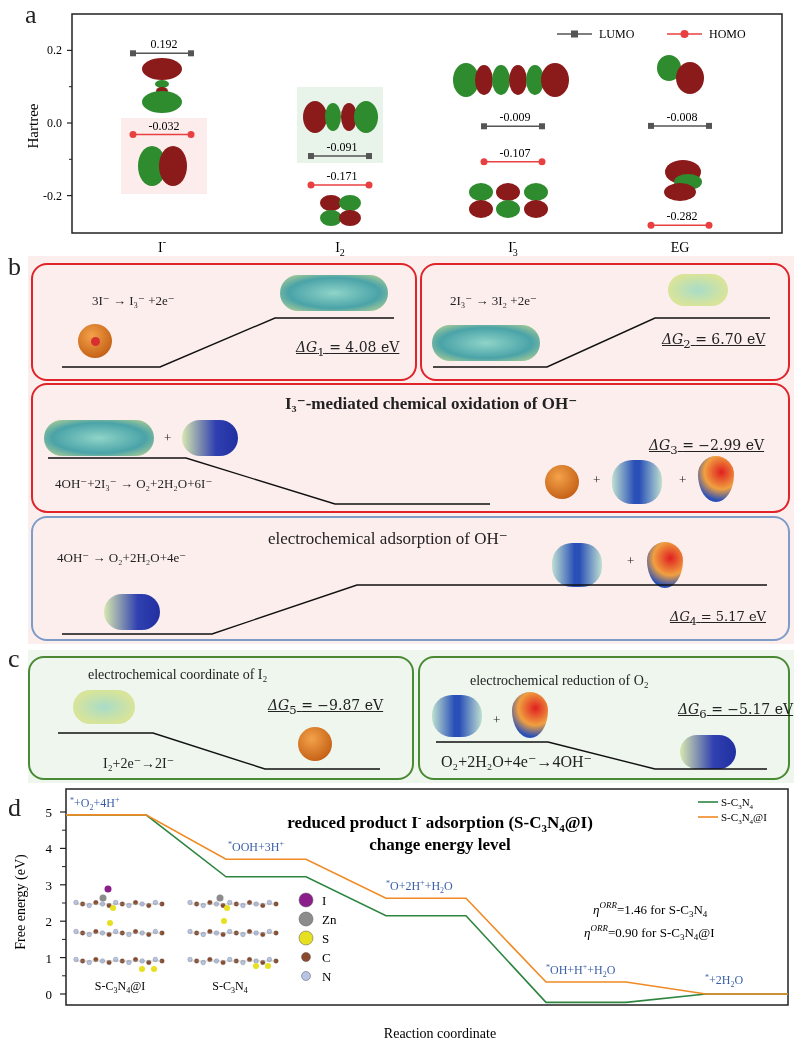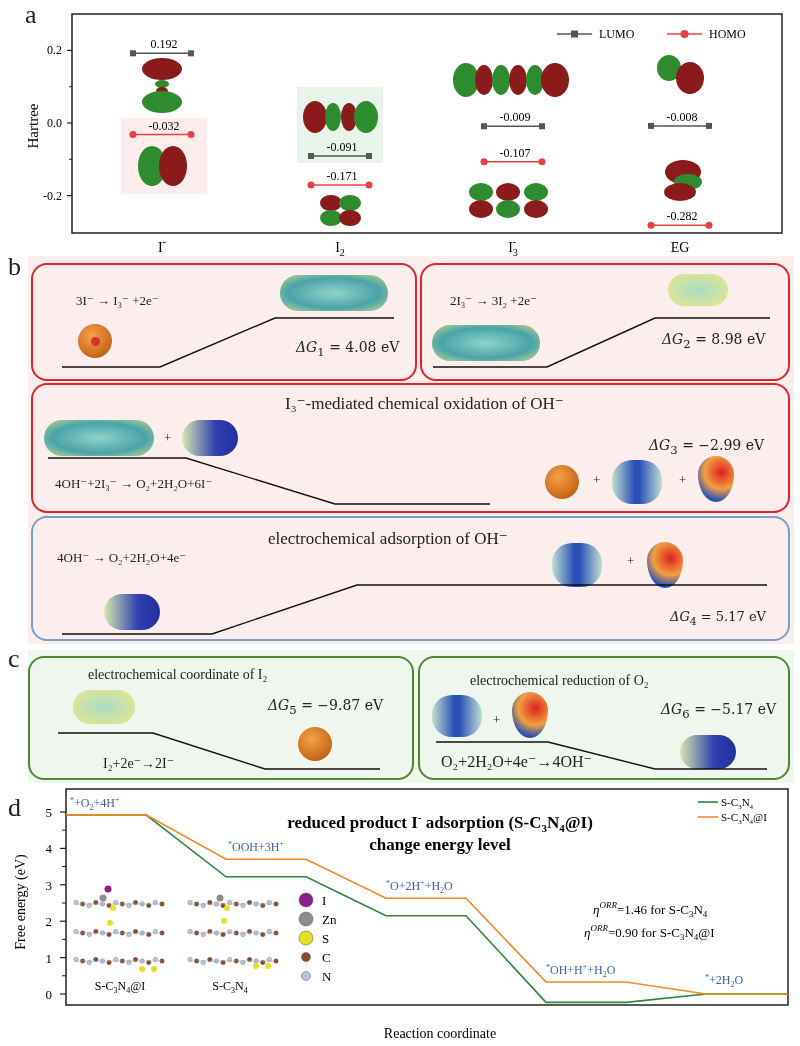--- a/index.html
+++ b/index.html
@@ -5,21 +5,21 @@
   html,body{margin:0;padding:0;background:#fff;}
   body{width:800px;height:1046px;position:relative;overflow:hidden;font-family:"Liberation Serif","DejaVu Serif",serif;color:#222;}
   .abs{position:absolute;}
   .panel-letter{position:absolute;font-size:26px;font-family:"Liberation Serif",serif;}
   svg text{font-family:"Liberation Serif","DejaVu Serif",serif;}
   .box{position:absolute;border-radius:16px;box-sizing:border-box;}
   .red-box{border:2px solid #e0242a;}
   .blue-box{border:2px solid #7d9cc8;}
   .green-box{border:2px solid #4a8a34;}
   .eq{position:absolute;font-size:13px;white-space:nowrap;}
-  .dg{position:absolute;font-size:14px;white-space:nowrap;font-family:"DejaVu Serif",serif;}
+  .dg{position:absolute;font-size:14px;white-space:nowrap;font-family:"DejaVu Serif",serif;text-decoration:underline;}
   .ttl{position:absolute;white-space:nowrap;}
   .mol{position:absolute;border-radius:50%;}
 </style>
 </head>
 <body>
 
 <div class="panel-letter" style="left:25px;top:0px;">a</div>
 <svg class="abs" style="left:0;top:0;" width="800" height="258" id="chartA">
 
   <rect x="121" y="118" width="86" height="76" fill="#fdecec"></rect>
@@ -117,35 +117,35 @@
       <line x1="667" x2="702" y1="34" y2="34" stroke="#e84040" stroke-width="1.5"></line>
       <circle cx="684.5" cy="34" r="4" fill="#e84040"></circle>
       <text x="709" y="38" font-size="12">HOMO</text>
     </g>
 </svg>
 
 <div class="abs" style="left:28px;top:256px;width:766px;height:388px;background:#fdeeee;"></div>
 <div class="panel-letter" style="left:8px;top:252px;">b</div>
 
 <div class="box red-box" style="left:31px;top:263px;width:386px;height:118px;"></div>
-<div class="eq" style="left:76px;top:293px;">3I⁻ → I₃⁻ +2e⁻</div>
+<div class="eq" style="left:92px;top:293px;">3I⁻ → I₃⁻ +2e⁻</div>
 <div class="mol" style="left:78px;top:324px;width:34px;height:34px;background:radial-gradient(circle at 40% 35%,#f4a24a,#c8661a 70%,#9a4a10);">
     <div style="position:absolute;left:13px;top:13px;width:9px;height:9px;border-radius:50%;background:#d83030;"></div>
   </div>
 <div class="mol" style="left:280px;top:275px;width:108px;height:36px;border-radius:18px;background:radial-gradient(ellipse at center,#8fd4c8,#4aa3a8 60%,#c8d890);"></div>
 <div class="dg" style="left:296px;top:339px;"><i>ΔG</i><sub>1</sub> <span>= 4.08 eV</span></div>
 
 <div class="box red-box" style="left:420px;top:263px;width:370px;height:118px;"></div>
 <div class="eq" style="left:450px;top:293px;">2I₃⁻ → 3I₂ +2e⁻</div>
 <div class="mol" style="left:432px;top:325px;width:108px;height:36px;border-radius:18px;background:radial-gradient(ellipse at center,#8fd4c8,#4aa3a8 60%,#c8d890);"></div>
 <div class="mol" style="left:668px;top:274px;width:60px;height:32px;border-radius:16px;background:radial-gradient(ellipse at center,#a8dcc8,#d8e49a 70%);"></div>
-<div class="dg" style="left:662px;top:331px;"><i>ΔG</i><sub>2</sub> <span>= 8.98 eV</span></div>
+<div class="dg" style="left:662px;top:331px;"><i>ΔG</i><sub>2</sub> <span>= 6.70 eV</span></div>
 
 <div class="box red-box" style="left:31px;top:383px;width:759px;height:130px;"></div>
-<div class="ttl" style="left:285px;top:393px;font-size:17px;font-weight:normal;">I₃⁻-mediated chemical oxidation of OH⁻</div>
+<div class="ttl" style="left:285px;top:393px;font-size:17px;font-weight:bold;">I₃⁻-mediated chemical oxidation of OH⁻</div>
 <div class="mol" style="left:44px;top:420px;width:110px;height:36px;border-radius:18px;background:radial-gradient(ellipse at center,#8fd4c8,#4aa3a8 60%,#c8d890);"></div>
 <div class="eq" style="left:164px;top:430px;">+</div>
 <div class="mol" style="left:182px;top:420px;width:56px;height:36px;border-radius:18px;background:linear-gradient(90deg,#d8e8b0,#3040b0 60%,#2030a0);"></div>
 <div class="dg" style="left:649px;top:423px;margin-top:14px;"><i>ΔG</i><sub>3</sub> <span>= −2.99 eV</span></div>
 <div class="eq" style="left:55px;top:476px;">4OH⁻+2I₃⁻ → O₂+2H₂O+6I⁻</div>
 <div class="mol" style="left:545px;top:465px;width:34px;height:34px;background:radial-gradient(circle at 40% 35%,#f4a24a,#c8661a 70%,#9a4a10);"></div>
 <div class="eq" style="left:593px;top:472px;">+</div>
 <div class="mol" style="left:612px;top:460px;width:50px;height:44px;border-radius:20px;background:linear-gradient(90deg,#bfe0d0,#2a50b8 45%,#2a50b8 55%,#bfe0d0);"></div>
 <div class="eq" style="left:679px;top:472px;">+</div>
 <div class="mol" style="left:698px;top:456px;width:36px;height:46px;border-radius:50% 50% 50% 50%/40% 40% 60% 60%;background:radial-gradient(circle at 65% 35%,#e02020,#f0a040 45%,#2a50b8 75%);"></div>
@@ -166,21 +166,21 @@
 <div class="mol" style="left:73px;top:690px;width:62px;height:34px;border-radius:17px;background:radial-gradient(ellipse at center,#a8dcc8,#d8e49a 70%);"></div>
 <div class="dg" style="left:268px;top:697px;"><i>ΔG</i><sub>5</sub> <span>= −9.87 eV</span></div>
 <div class="mol" style="left:298px;top:727px;width:34px;height:34px;background:radial-gradient(circle at 40% 35%,#f4a24a,#c8661a 70%,#9a4a10);"></div>
 <div class="eq" style="left:103px;top:755px;font-size:14px;">I₂+2e⁻→2I⁻</div>
 
 <div class="box green-box" style="left:418px;top:656px;width:372px;height:124px;"></div>
 <div class="ttl" style="left:470px;top:673px;font-size:14px;">electrochemical reduction of O₂</div>
 <div class="mol" style="left:432px;top:695px;width:50px;height:42px;border-radius:20px;background:linear-gradient(90deg,#bfe0d0,#2a50b8 45%,#2a50b8 55%,#bfe0d0);"></div>
 <div class="eq" style="left:493px;top:712px;">+</div>
 <div class="mol" style="left:512px;top:692px;width:36px;height:46px;border-radius:50% 50% 50% 50%/40% 40% 60% 60%;background:radial-gradient(circle at 65% 35%,#e02020,#f0a040 45%,#2a50b8 75%);"></div>
-<div class="dg" style="left:661px;top:701px;"><i>ΔG</i><sub>6</sub> <span>= −5.17 eV</span></div>
+<div class="dg" style="left:678px;top:701px;"><i>ΔG</i><sub>6</sub> <span>= −5.17 eV</span></div>
 <div class="mol" style="left:680px;top:735px;width:56px;height:34px;border-radius:17px;background:linear-gradient(90deg,#d8e8b0,#3040b0 60%,#2030a0);"></div>
 <div class="eq" style="left:441px;top:752px;font-size:16px;">O₂+2H₂O+4e⁻→4OH⁻</div>
 
 <svg class="abs" style="left:0;top:0;pointer-events:none;" width="800" height="800">
   <polyline points="62,367 160,367 275,318 394,318" fill="none" stroke="#111" stroke-width="1.4"></polyline>
   <polyline points="433,367 547,367 655,318 770,318" fill="none" stroke="#111" stroke-width="1.4"></polyline>
   <polyline points="48,458 186,458 335,504 490,504" fill="none" stroke="#111" stroke-width="1.4" transform="translate(0,0)"></polyline>
   <polyline points="48,458 186,458 335,505 749,505" fill="none" stroke="none"></polyline>
   <polyline points="40,634 190,634 335,585 745,585" fill="none" stroke="#111" stroke-width="1.4" transform="translate(22,0)"></polyline>
   <polyline points="58,733 153,733 265,769 380,769" fill="none" stroke="#111" stroke-width="1.4"></polyline>

